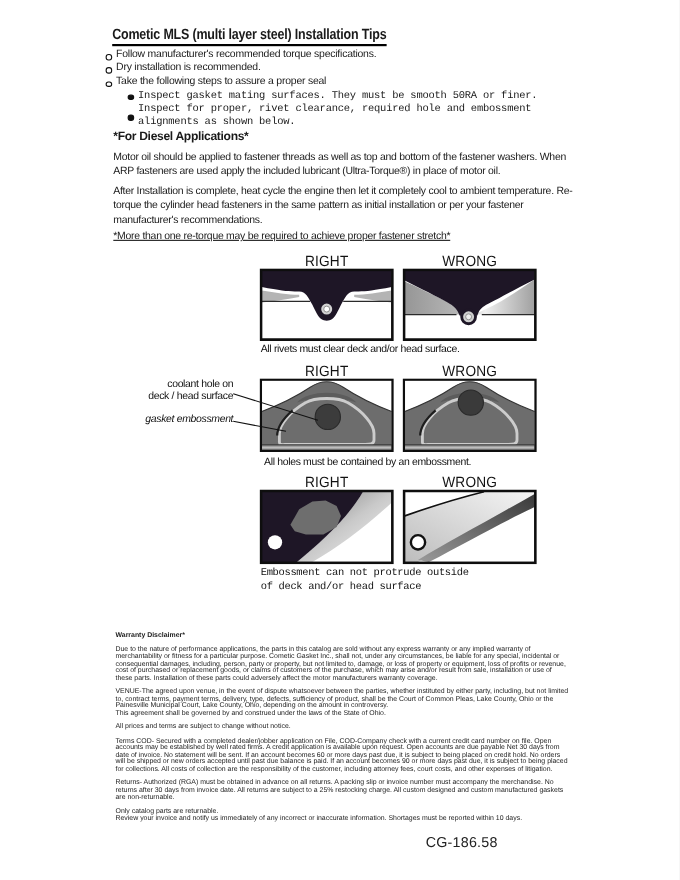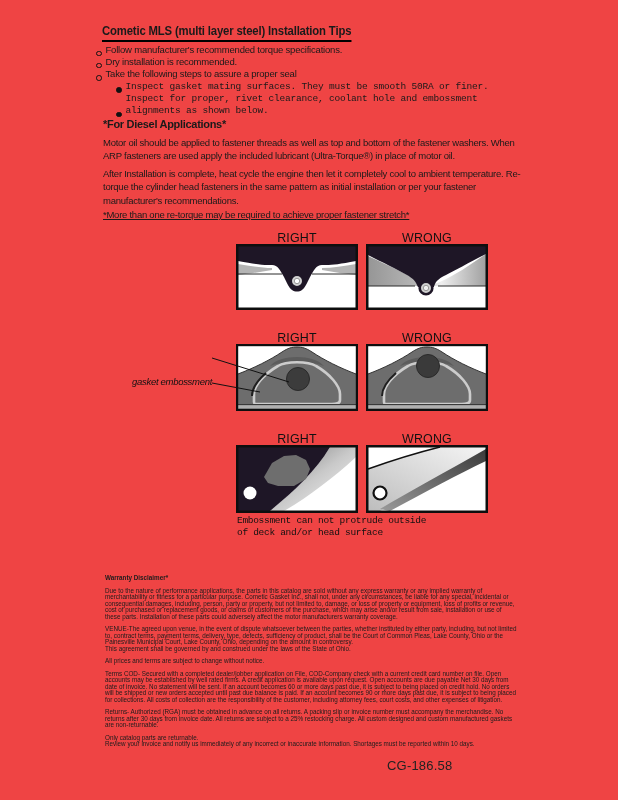--- a/index.html
+++ b/index.html
@@ -1,28 +1,28 @@
 <!DOCTYPE html>
 <html><head>
 <meta charset="utf-8">
 <style>
   html,body{margin:0;padding:0;background:#e8e8e8;}
   .page{
-    position:relative;width:618px;height:800px;background:#ef4444;
+    position:relative;width:618px;height:800px;background:#ffffff;
     font-family:"Liberation Sans", sans-serif;color:#1a1a1a;overflow:hidden;
     margin:0 auto;
   }
   .abs{position:absolute;}
   .doc-title{
     left:102px;top:23px;font-size:13.5px;font-weight:bold;letter-spacing:-0.2px;
     transform:scaleX(0.84);transform-origin:left top;
     border-bottom:2px solid #000;padding-bottom:2px;white-space:nowrap;
   }
   .bullets{left:96px;top:44px;width:440px;font-size:9.5px;letter-spacing:-0.2px;line-height:12.2px;}
-  .bullet-row{display:flex;align-items:flex-end;}
+  .bullet-row{display:flex;align-items:center;}
   .bullet-row.sub{padding-left:20px;font-family:Liberation Mono, monospace;}
   .b-glyph{flex:0 0 auto;width:3.5px;height:3.5px;border:1px solid #111;border-radius:50%;margin:3.5px 4px 0 0;}
   .b-glyph.filled{background:#111;border-color:#111;}
   .sec-heading{left:103px;top:118px;font-size:11px;font-weight:bold;letter-spacing:-0.3px;}
   .body-para{left:103px;width:418px;font-size:9.5px;letter-spacing:-0.25px;line-height:13.4px;}
   .p1{top:136px;} .p2{top:167px;} .p-note{top:208px;text-decoration:underline;}
   .dg-header{width:122px;text-align:center;font-size:13.5px;letter-spacing:0.2px;color:#111;
     transform:scaleX(0.92);transform-origin:center top;}
   .dg-caption{font-size:9.5px;letter-spacing:-0.3px;line-height:11.5px;color:#111;}
   .dg-label{font-size:9.5px;letter-spacing:-0.3px;line-height:10.5px;text-align:right;width:110px;color:#111;}
@@ -53,21 +53,21 @@
     <div class="bullet-row">
       <span class="b-glyph"></span>
       <span>Take the following steps to assure a proper seal</span>
     </div>
     <div class="bullet-row sub">
       <span class="b-glyph filled"></span>
       <span>Inspect gasket mating surfaces.  They must be smooth 50RA or finer.</span>
     </div>
     <div class="bullet-row sub">
       <span class="b-glyph filled"></span>
-      <span>Inspect for proper, rivet clearance, coolant hole and embossment alignments as shown below.</span>
+      <span>Inspect for proper, rivet clearance, required hole and embossment alignments as shown below.</span>
     </div>
   </div>
 
   <div class="abs sec-heading">*For Diesel Applications*</div>
   <div class="abs body-para p1">Motor oil should be applied to fastener threads as well as top and bottom of the fastener washers. When ARP fasteners are used apply the included lubricant (Ultra-Torque®) in place of motor oil.</div>
   <div class="abs body-para p2">After Installation is complete, heat cycle the engine then let it completely cool to ambient temperature. Re-torque the cylinder head fasteners in the same pattern as initial installation or per your fastener manufacturer's recommendations.</div>
   <div class="abs body-para p-note">*More than one re-torque may be required to achieve proper fastener stretch*</div>
 
   <div class="abs dg-header" style="left:236px;top:230px;">RIGHT</div>
   <div class="abs dg-header" style="left:366px;top:230px;">WRONG</div>
@@ -95,24 +95,29 @@
     <rect x="0" y="0" width="122" height="66" fill="#ffffff"></rect>
     <path d="M2,12 C24,22 44,32 56,38 C60,40 62,41 64,41 C68,41 74,38 82,34 C94,28 108,18 120,10 L120,42 L2,42 Z" fill="url(#g1w)"></path>
     <path d="M2,2 H120 V10 C102,19 88,27 80,31 C74,34 71,36 69,40 C67,45 66,50 60,50 C54,50 53,45 51,41 C49,36 46,34 41,31 C32,26 16,18 2,11 Z" fill="#1e1626"></path>
     <rect x="2" y="43" width="118" height="21" fill="#ffffff"></rect>
     <path d="M2,42 L49,42 M72,42 L120,42" stroke="#2a2a2a" stroke-width="1" fill="none"></path>
     <circle cx="60" cy="44" r="6.3" fill="#cfcfcf" stroke="#1e1626" stroke-width="2.6"></circle>
     <circle cx="60" cy="44" r="2.7" fill="#efefef" stroke="#8f8f8f" stroke-width="0.9"></circle>
     <rect x="1.25" y="1.25" width="119.5" height="63.5" fill="none" stroke="#0e0e0e" stroke-width="2.5"></rect>
   </svg>
 
+  <div class="abs dg-caption" style="left:237px;top:312px;width:260px;">All rivets must clear deck and/or head surface.</div>
 
   <div class="abs dg-header" style="left:236px;top:330px;">RIGHT</div>
   <div class="abs dg-header" style="left:366px;top:330px;">WRONG</div>
 
+  <div class="abs dg-label" style="left:102px;top:345px;">
+    <div>coolant hole on</div>
+    <div>deck / head surface</div>
+  </div>
   <div class="abs dg-label" style="left:102px;top:377px;font-style:italic;">gasket embossment</div>
 
   <svg class="abs box-svg" style="left:236px;top:344px;" width="122" height="67" viewBox="0 0 122 67">
     <rect x="0" y="0" width="122" height="67" fill="#ffffff"></rect>
     <path d="M2,30 C18,24 34,16 46,8 C52,4 56,3 61,3 C66,3 70,4 76,8 C88,16 104,24 120,30 L120,65 L2,65 Z" fill="#6d6d6d"></path>
     <path d="M2,30 C18,24 34,16 46,8 C52,4 56,3 61,3 C66,3 70,4 76,8 C88,16 104,24 120,30" stroke="#333333" stroke-width="1" fill="none"></path>
     <path d="M34,22 C44,10 78,10 88,22 C72,16 50,16 34,22 Z" fill="#5c5c5c"></path>
     <path d="M18,58 L18,50 C18,42 28,30 42,22 C50,17 72,17 80,22 C94,30 104,42 104,50 L104,56 C104,60 100,60 96,60 L26,60 C21,60 18,61 18,58 Z" fill="none" stroke="#cccccc" stroke-width="2.6" stroke-linejoin="round"></path>
     <path d="M16,52 C16,44 22,36 30,29" fill="none" stroke="#1e1e1e" stroke-width="2"></path>
     <circle cx="62" cy="35" r="11.5" fill="#3c3c3c" stroke="#2a2a2a" stroke-width="1"></circle>
@@ -134,20 +139,21 @@
     <path d="M2,60.5 H120" stroke="#3a3a3a" stroke-width="1.2"></path>
     <path d="M2,63 H120" stroke="#c9c9c9" stroke-width="0.8"></path>
     <rect x="1.1" y="1.1" width="119.8" height="64.8" fill="none" stroke="#0e0e0e" stroke-width="2.2"></rect>
   </svg>
 
   <svg class="abs" style="left:205px;top:350px;" width="100" height="55" viewBox="0 0 100 55">
     <line x1="7" y1="8" x2="84" y2="32" stroke="#111" stroke-width="1"></line>
     <line x1="7" y1="33" x2="55" y2="42" stroke="#111" stroke-width="1"></line>
   </svg>
 
+  <div class="abs dg-caption" style="left:240px;top:415px;width:260px;">All holes must be contained by an embossment.</div>
 
   <div class="abs dg-header" style="left:236px;top:431px;">RIGHT</div>
   <div class="abs dg-header" style="left:366px;top:431px;">WRONG</div>
 
   <svg class="abs box-svg" style="left:236px;top:445px;" width="122" height="68" viewBox="0 0 122 68">
     <defs>
       <linearGradient id="g3r" x1="0" y1="0" x2="1" y2="1">
         <stop offset="0" stop-color="#777777"></stop>
           <stop offset="0.5" stop-color="#c9c9c9"></stop>
         <stop offset="1" stop-color="#fafafa"></stop>

